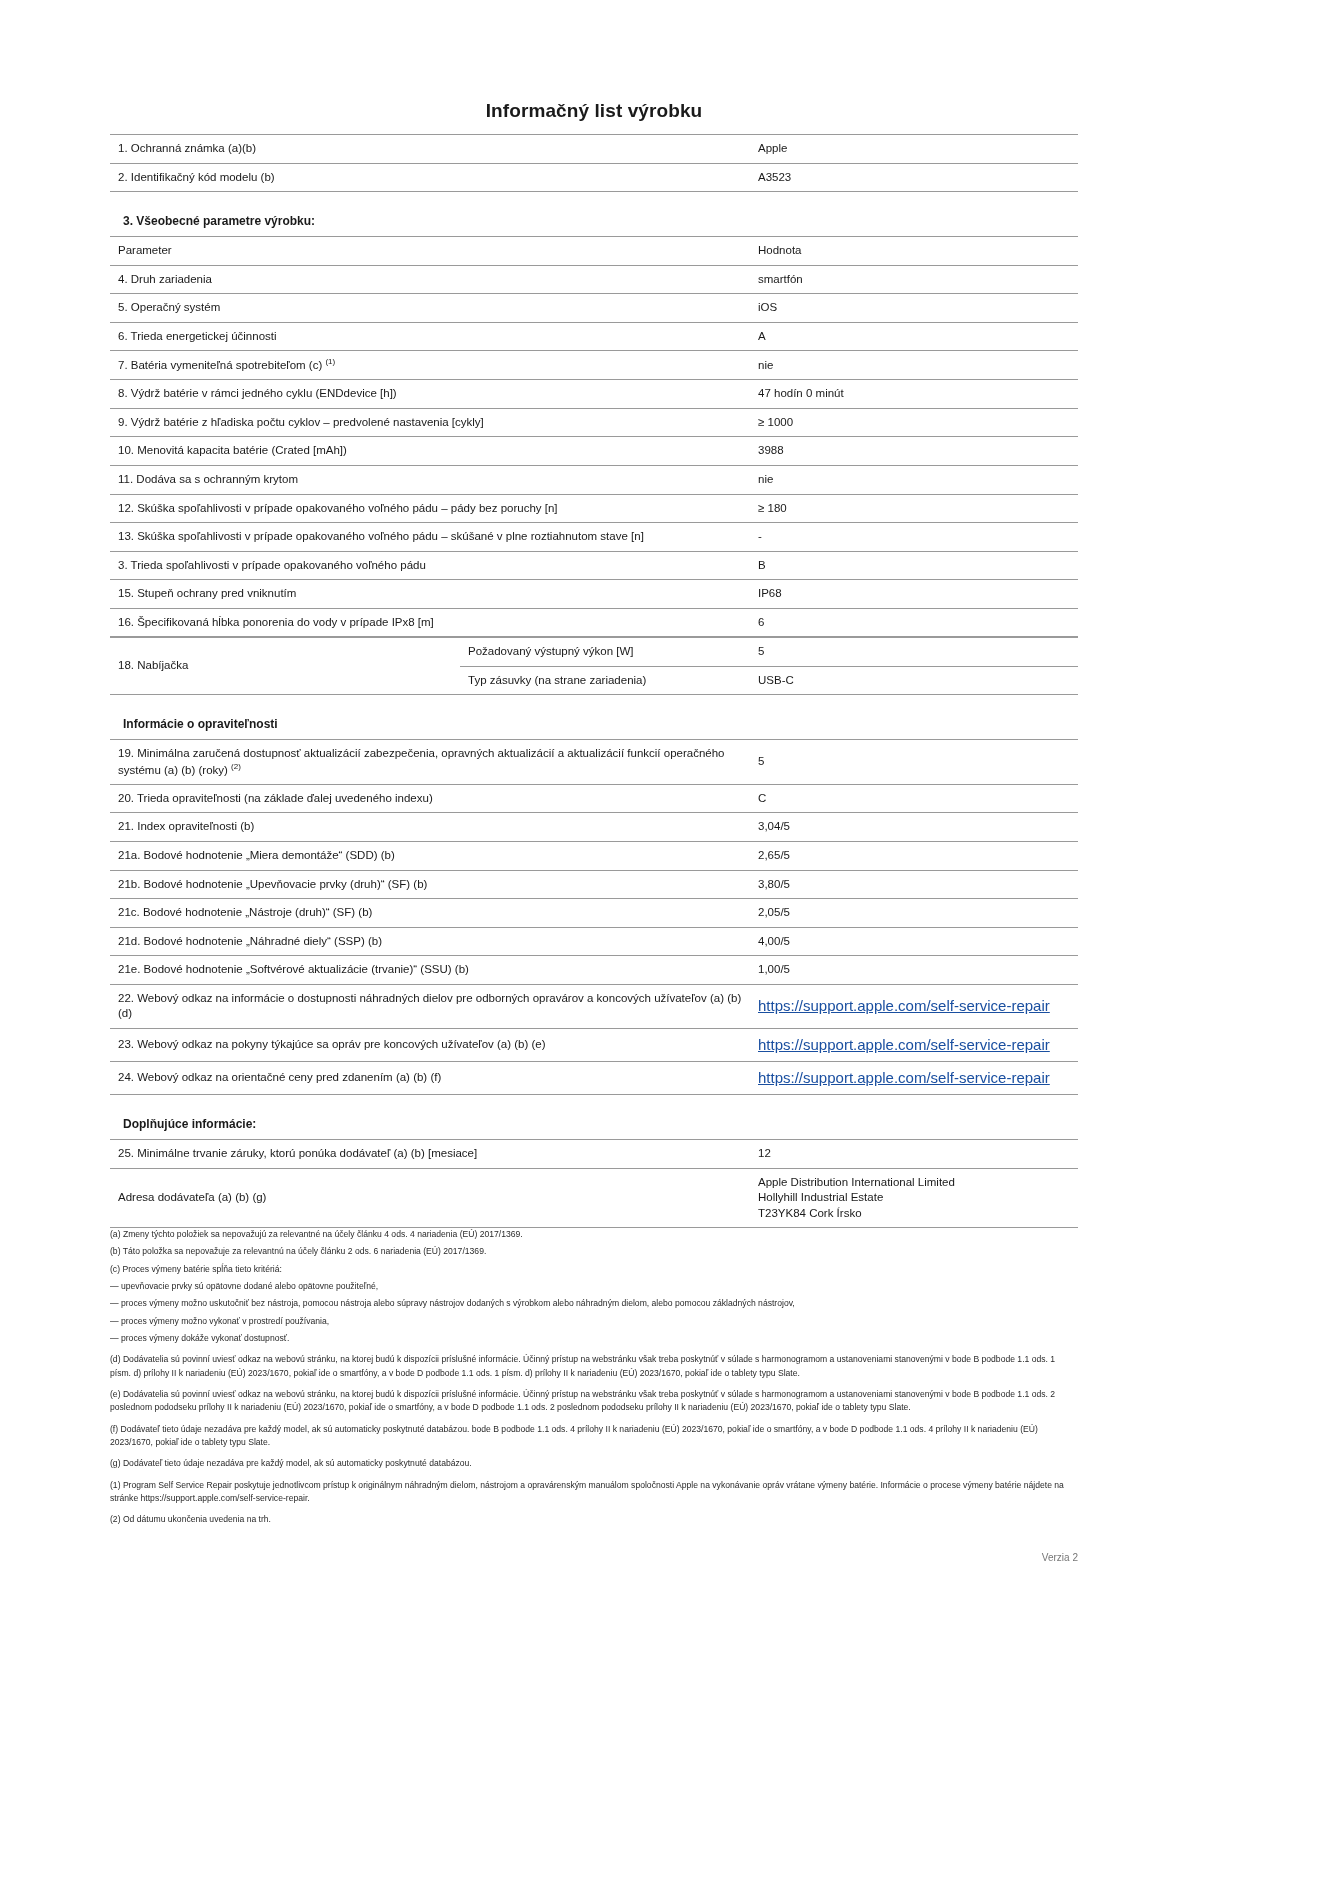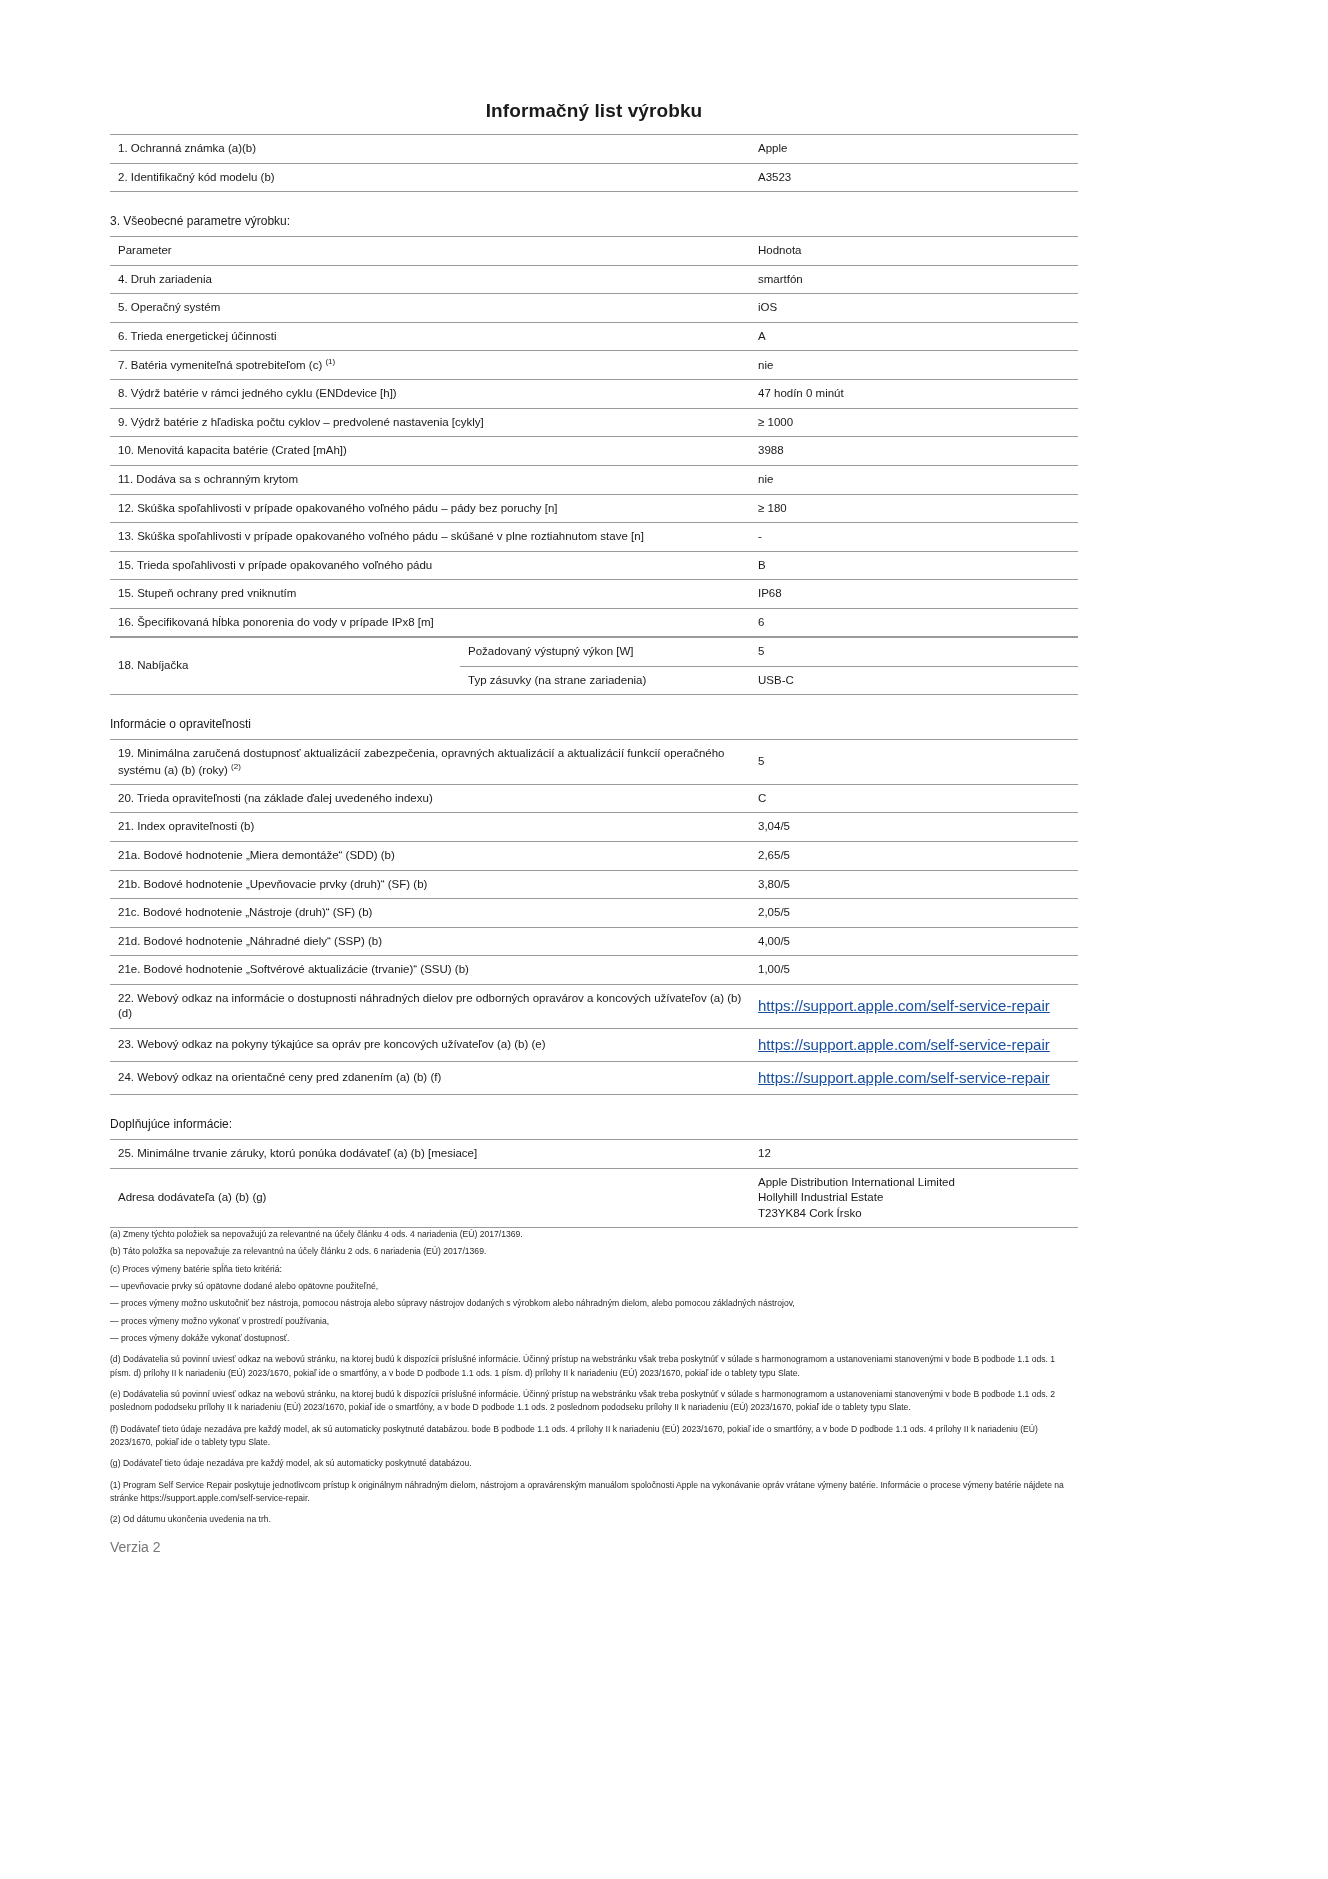--- a/index.html
+++ b/index.html
@@ -38,43 +38,44 @@
     border-bottom: 1px solid #9a9a9a;
     padding: 6px 8px;
     vertical-align: middle;
     line-height: 1.35;
   }
   .col-label { width: 640px; }
   .col-mid { width: 290px; }
   .col-val { }
   .sec-head {
     font-size: 12px;
-    font-weight: normal;
-    margin: 22px 0 8px 0;
+    font-weight: bold;
+    margin: 22px 0 8px 13px;
   }
   .hdr-row td { font-weight: normal; }
   .link {
     color: #1a4fa0;
     text-decoration: underline;
     font-size: 15px;
     word-break: break-all;
   }
   sup { font-size: 8px; vertical-align: super; }
   .addr-cell { text-align: left; padding-left: 10px; line-height: 1.45; }
   .notes {
     font-size: 8.6px;
     line-height: 1.55;
     color: #2a2a2a;
   }
   .notes p { margin: 0 0 4px 0; }
   .notes p.gap { margin-top: 8px; }
   .version {
-    font-size: 14px;
+    text-align: right;
+    font-size: 10px;
     color: #777;
-    margin-top: 13px;
+    margin-top: 26px;
   }
 </style>
 </head>
 <body>
 
 <div class="page">
 
   <h1 class="doc-title">Informačný list výrobku</h1>
 
   <table class="t">
@@ -140,21 +141,21 @@
       </tr>
       <tr>
         <td>12. Skúška spoľahlivosti v prípade opakovaného voľného pádu – pády bez poruchy [n]</td>
         <td class="col-val">≥ 180</td>
       </tr>
       <tr>
         <td>13. Skúška spoľahlivosti v prípade opakovaného voľného pádu – skúšané v plne roztiahnutom stave [n]</td>
         <td class="col-val">-</td>
       </tr>
       <tr>
-        <td>15. Trieda spoľahlivosti v prípade opakovaného voľného pádu</td>
+        <td>3. Trieda spoľahlivosti v prípade opakovaného voľného pádu</td>
         <td class="col-val">B</td>
       </tr>
       <tr>
         <td>15. Stupeň ochrany pred vniknutím</td>
         <td class="col-val">IP68</td>
       </tr>
       <tr>
         <td>16. Špecifikovaná hĺbka ponorenia do vody v prípade IPx8 [m]</td>
         <td class="col-val">6</td>
       </tr>

